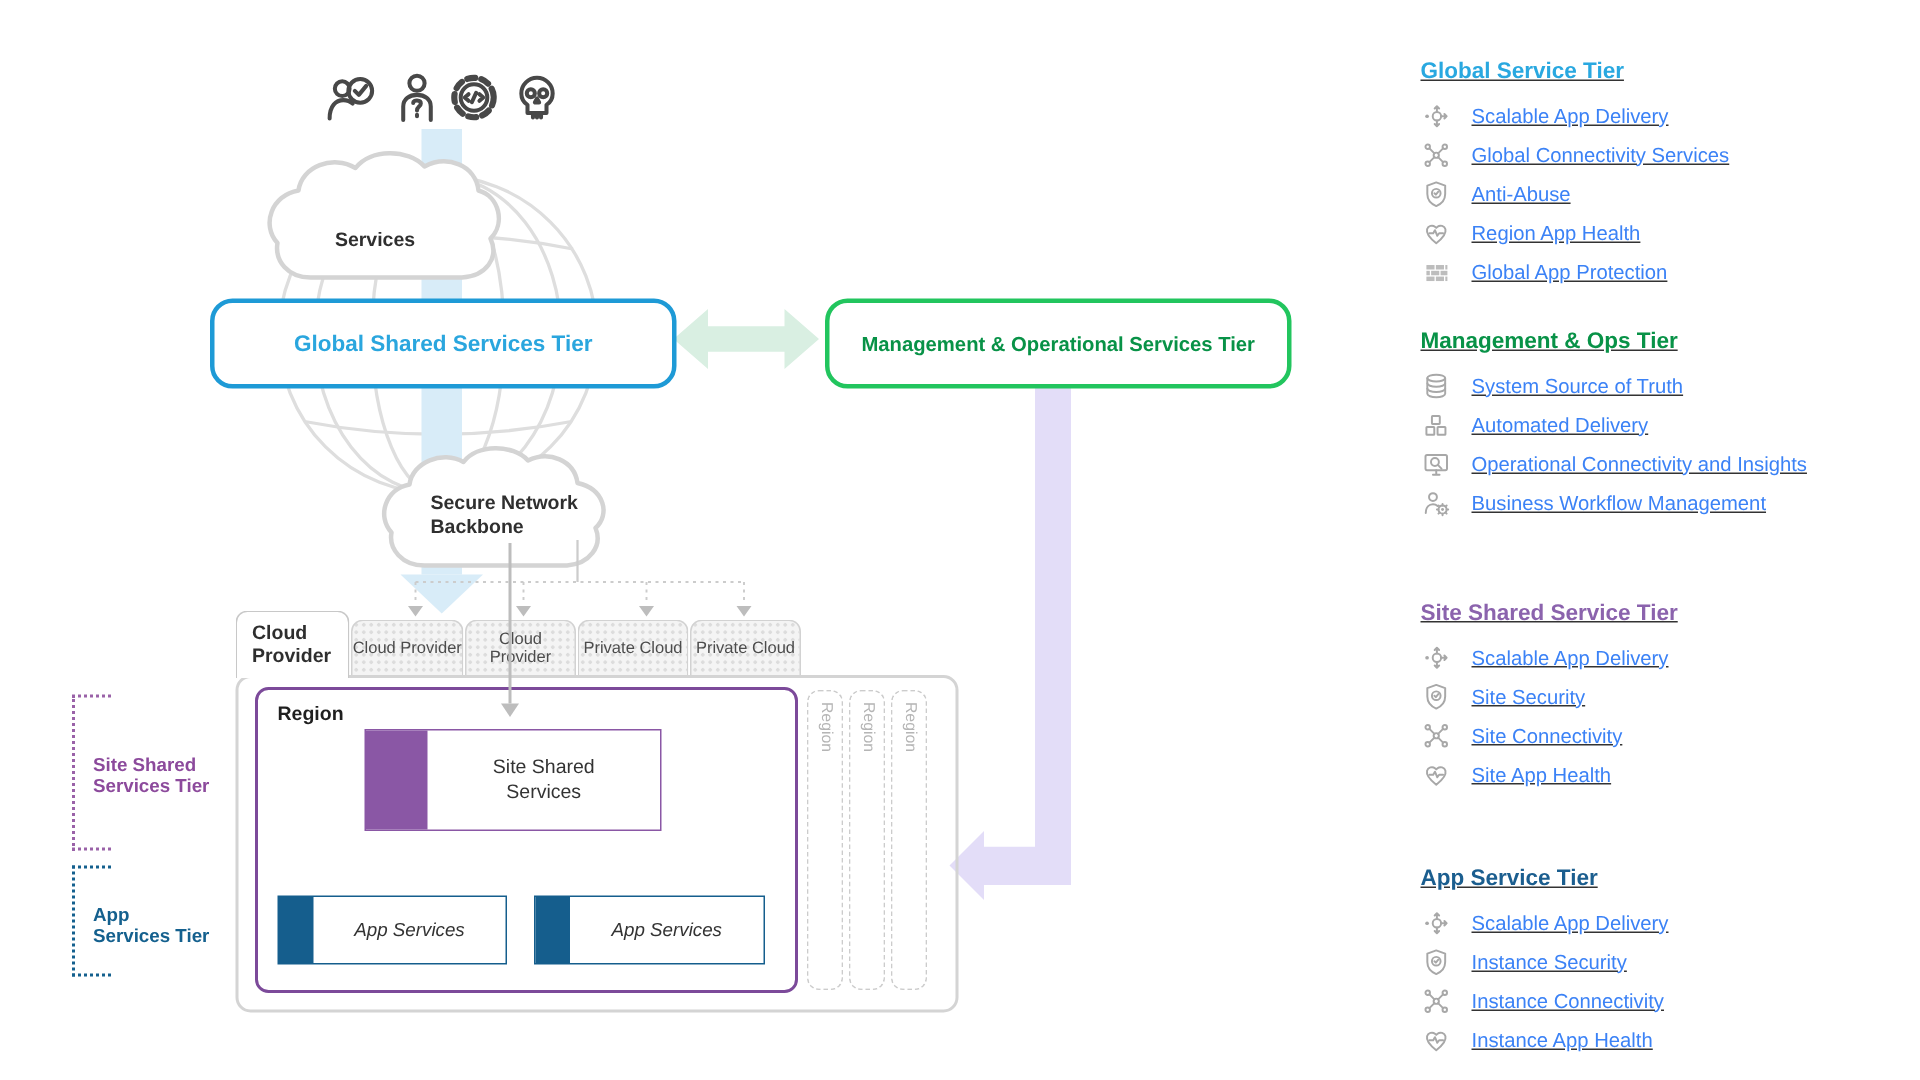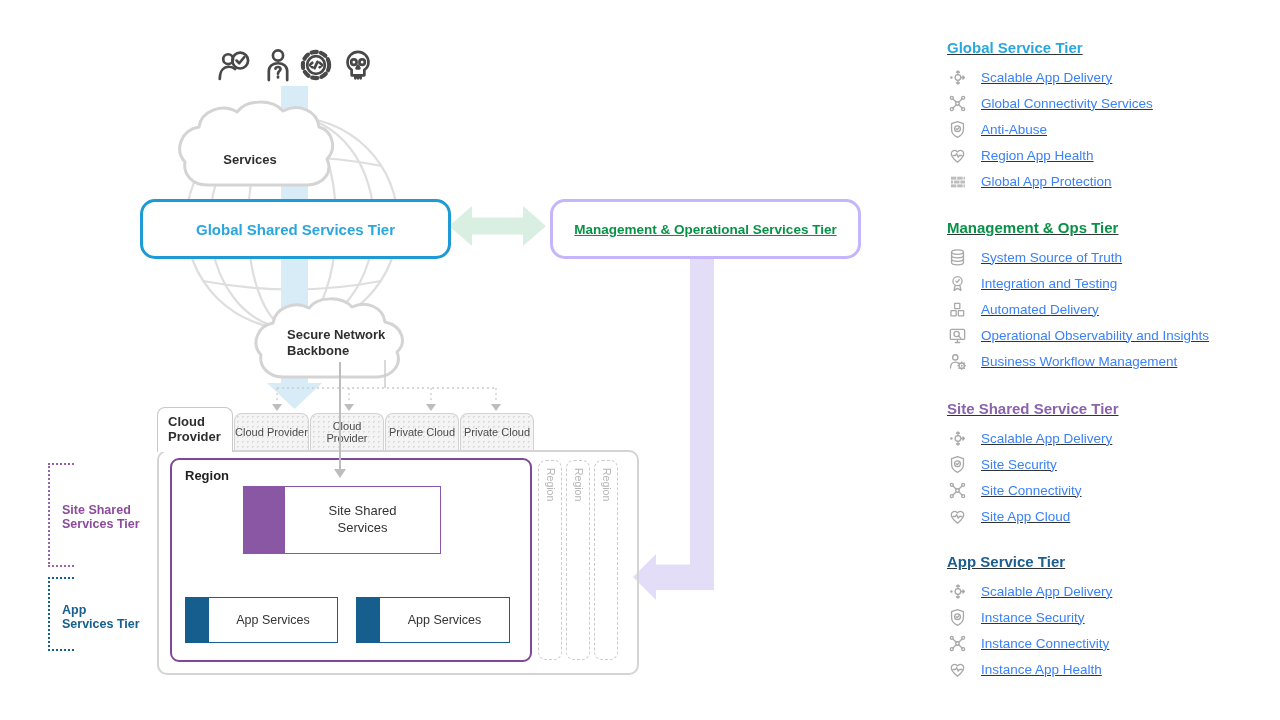--- a/index.html
+++ b/index.html
@@ -6,21 +6,21 @@
   body{width:1280px;height:720px;position:relative;background:#ffffff;overflow:hidden;
        font-family:"Liberation Sans", sans-serif;color:#333;}
   svg.layer{position:absolute;left:0;top:0;pointer-events:none;}
   #bg{z-index:0;} #fg{z-index:6;}
   .abs{position:absolute;}
   .preline{white-space:pre-line;}
   
   .tierbox{position:absolute;display:flex;align-items:center;justify-content:center;
            background:#fff;border-radius:15px;font-weight:bold;text-align:right;z-index:2;}
   #global-box{left:140px;top:199px;width:305px;height:54px;border:3px solid #1e9ad6;color:#2aa6de;font-size:15px;}
-  #mgmt-box{left:550px;top:199px;width:305px;height:54px;border:3px solid #c4b5fd;color:#089247;font-size:13.5px;text-decoration:underline;}
+  #mgmt-box{left:550px;top:199px;width:305px;height:54px;border:3px solid #22c55e;color:#089247;font-size:13.5px;}
   
   .cloudlabel{position:absolute;z-index:1;font-weight:bold;font-size:13px;color:#2f2f2f;line-height:1.2;}
   #internet-label{left:205px;top:152px;width:90px;text-align:center;}
   #backbone-label{left:287px;top:327px;width:110px;}
   
   .tab{position:absolute;z-index:2;box-sizing:border-box;display:flex;align-items:center;justify-content:center;
        border:1.5px solid #d2d2d2;border-bottom:none;border-radius:8px 8px 0 0;
        background:#f4f4f4;background-image:radial-gradient(#dcdcdc 1px, transparent 1px);background-size:5px 5px;
        font-size:11px;color:#4c4c4c;text-align:center;}
   .tab.active{z-index:3;background:#fff;background-image:none;border:1.5px solid #c8c8c8;border-bottom:none;
@@ -31,21 +31,21 @@
   #tab3{left:385px;top:413px;width:74px;height:37px;}
   #tab4{left:460px;top:413px;width:74px;height:37px;}
   
   #provider-container{left:157px;top:450px;width:482px;height:225px;border:2px solid #d4d4d4;border-radius:10px;z-index:1;box-sizing:border-box;}
   #region-box{left:170px;top:458px;width:362px;height:204px;border:2.5px solid #7c4a9a;border-radius:9px;background:#fff;z-index:2;box-sizing:border-box;}
   #region-label{position:absolute;left:13px;top:8px;font-weight:bold;font-size:13px;color:#1f1f1f;}
   .svcbox{position:absolute;box-sizing:border-box;background:#fff;display:flex;align-items:center;justify-content:center;z-index:3;}
   #site-shared-box{left:243px;top:486px;width:198px;height:68px;border:1.5px solid #8a57a5;}
   #site-shared-box .block{position:absolute;left:0;top:0;bottom:0;width:41px;background:#8a57a5;}
   #site-shared-box .lbl{margin-left:41px;width:calc(100% - 41px);text-align:center;font-size:13px;color:#333;line-height:1.3;}
-  .appbox{border:1.5px solid #155e8d;}
+  .appbox{border:1.5px solid #155e8d;font-style:italic;}
   .appbox .block{position:absolute;left:0;top:0;bottom:0;width:23px;background:#155e8d;}
   .appbox .lbl{margin-left:23px;width:calc(100% - 23px);text-align:center;font-size:12.5px;color:#333;}
   #app-box-0{left:185px;top:597px;width:153px;height:46px;}
   #app-box-1{left:356px;top:597px;width:154px;height:46px;}
   .ghost{position:absolute;top:460px;width:24px;height:200px;border:1.5px dashed #cccccc;border-radius:8px;z-index:1;box-sizing:border-box;}
   .ghost .glbl{writing-mode:vertical-rl;font-size:10.5px;color:#b5b5b5;margin:7px auto 0 auto;display:block;width:14px;}
   #ghost0{left:538px;} #ghost1{left:566px;} #ghost2{left:594px;}
   
   .bracket{position:absolute;width:26px;box-sizing:border-box;z-index:1;}
   .bracket .v{position:absolute;left:0;top:0;bottom:0;border-left:2px dotted currentColor;}
@@ -59,21 +59,21 @@
   
   .actor{position:absolute;z-index:1;width:38px;height:38px;top:46px;}
   .actor svg{width:100%;height:100%;stroke:#484848;fill:none;stroke-width:1.7;stroke-linecap:round;stroke-linejoin:round;}
   
   #legend{position:absolute;left:947px;top:0;width:330px;height:720px;z-index:1;}
   .lsec{position:absolute;left:0;width:330px;text-decoration:underline;}
   .lsec h2{margin:0 0 6px 0;font-size:15px;line-height:20px;font-weight:bold;}
   .lrow{display:flex;align-items:center;height:26px;gap:13px;}
   .lrow svg{width:21px;height:21px;flex:0 0 21px;stroke:#a8a8a8;fill:none;stroke-width:1.5;stroke-linecap:round;stroke-linejoin:round;}
   .lrow .ltext{font-size:13.5px;color:#3b82f6;}
-  #lsec0{top:38px;} #lsec1{top:218px;} #lsec2{top:399px;} #lsec3{top:552px;}
+  #lsec0{top:38px;} #lsec1{top:218px;} #lsec2{top:399px;} #lsec3{top:576px;}
 </style>
 </head>
 <body>
 
 <svg width="0" height="0" style="position:absolute" aria-hidden="true">
   <defs>
     <g id="sym-scale">
       <circle cx="12.5" cy="12" r="3.2"></circle>
       <path d="M12.5 8.8 V4.6 M10.8 6.1 l1.7-1.7 1.7 1.7 M15.7 12 h4.2 M18.2 10.3 l1.7 1.7 -1.7 1.7 M12.5 15.2 v4.2 M10.8 17.9 l1.7 1.7 1.7-1.7"></path>
       <circle cx="5" cy="12" r="1.4" fill="#a8a8a8" stroke="none"></circle>
@@ -313,35 +313,29 @@
   <div class="lsec" id="lsec1">
     <h2 style="color: rgb(8, 146, 71);">Management &amp; Ops Tier</h2>
     <div class="lrow">
         <svg viewBox="0 0 24 24">
           <use href="#sym-db"></use>
         </svg>
         <span class="ltext">System Source of Truth</span>
       </div>
     <div class="lrow">
         <svg viewBox="0 0 24 24">
-          <use href="#sym-badge"></use>
-        </svg>
-        <span class="ltext">Integration and Testing</span>
-      </div>
-    <div class="lrow">
-        <svg viewBox="0 0 24 24">
           <use href="#sym-blocks"></use>
         </svg>
         <span class="ltext">Automated Delivery</span>
       </div>
     <div class="lrow">
         <svg viewBox="0 0 24 24">
           <use href="#sym-monitor"></use>
         </svg>
-        <span class="ltext">Operational Observability and Insights</span>
+        <span class="ltext">Operational Connectivity and Insights</span>
       </div>
     <div class="lrow">
         <svg viewBox="0 0 24 24">
           <use href="#sym-persongear"></use>
         </svg>
         <span class="ltext">Business Workflow Management</span>
       </div>
   </div>
   <div class="lsec" id="lsec2">
     <h2 style="color: rgb(139, 99, 173);">Site Shared Service Tier</h2>
@@ -360,21 +354,21 @@
     <div class="lrow">
         <svg viewBox="0 0 24 24">
           <use href="#sym-connect"></use>
         </svg>
         <span class="ltext">Site Connectivity</span>
       </div>
     <div class="lrow">
         <svg viewBox="0 0 24 24">
           <use href="#sym-heart"></use>
         </svg>
-        <span class="ltext">Site App Cloud</span>
+        <span class="ltext">Site App Health</span>
       </div>
   </div>
   <div class="lsec" id="lsec3">
     <h2 style="color: rgb(27, 94, 143);">App Service Tier</h2>
     <div class="lrow">
         <svg viewBox="0 0 24 24">
           <use href="#sym-scale"></use>
         </svg>
         <span class="ltext">Scalable App Delivery</span>
       </div>

